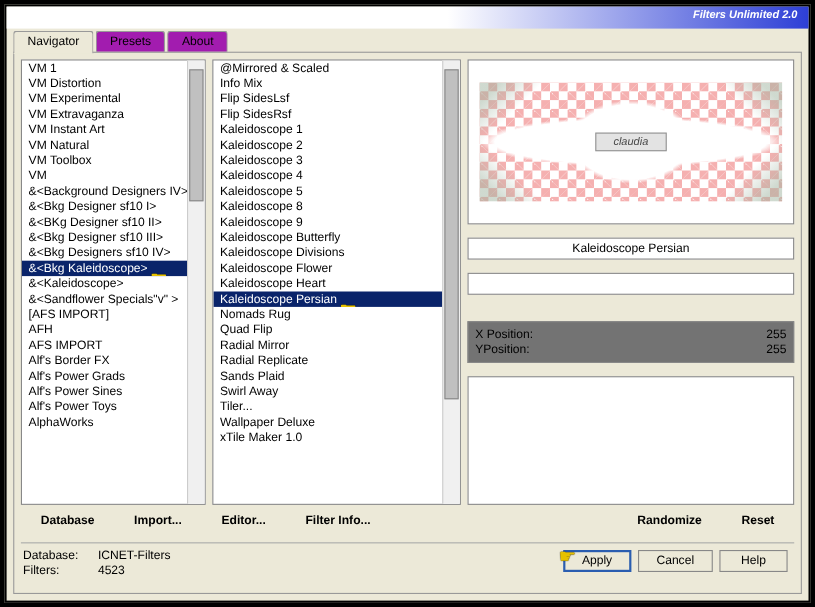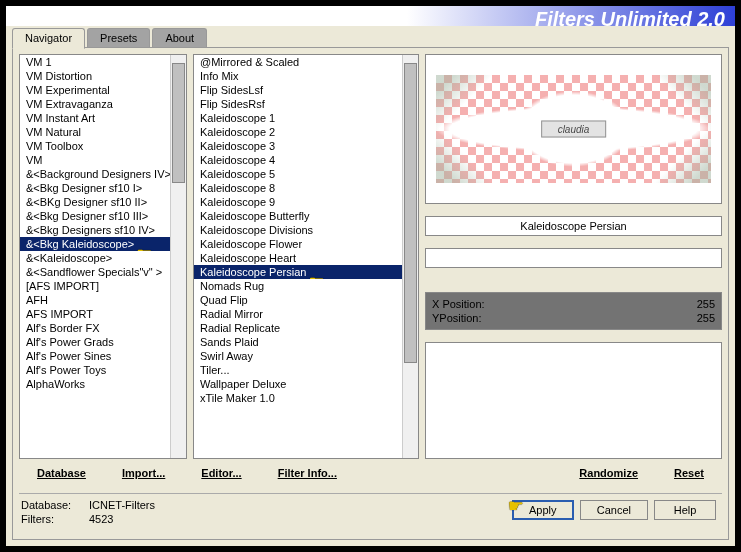--- a/index.html
+++ b/index.html
@@ -1,23 +1,23 @@
 <!DOCTYPE html>
 <html><head>
 <meta charset="utf-8">
 <style>
 * { box-sizing: border-box; margin: 0; padding: 0; }
 body { font-family: Tahoma, Arial, sans-serif; font-size: 11px; background: #000; width: 741px; height: 552px; overflow: hidden; }
 .frame { position: absolute; top: 4px; left: 4px; right: 4px; bottom: 4px; border: 2px solid #000; background: #ece9d8; }
 .titlebar { position: absolute; top: 0; left: 0; right: 0; height: 20px; background: linear-gradient(to right, #fff 0%, #fff 55%, #2d3fd6 100%); }
-.title-text { position: absolute; right: 10px; top: 2px; font-style: italic; font-weight: bold; font-size: 20px; color: #fff; }
+.title-text { position: absolute; right: 10px; top: 2px; font-style: italic; font-weight: bold; font-size: 10px; color: #fff; }
 .tabs { position: absolute; top: 22px; left: 6px; right: 6px; height: 20px; display: flex; }
 .tab { padding: 3px 12px; border: 1px solid #999; border-bottom: none; background: #ece9d8; border-radius: 3px 3px 0 0; margin-right: 2px; cursor: pointer; }
 .tab.active { background: #ece9d8; position: relative; z-index: 2; border-bottom: 1px solid #ece9d8; margin-bottom: -1px; }
-.tab:not(.active) { background: #a3a3a3; text-align: center; }
+.tab:not(.active) { background: #a21caf; text-align: center; }
 .tabpanel { position: absolute; top: 41px; left: 6px; right: 6px; bottom: 6px; border: 1px solid #999; background: #ece9d8; }
 .cols { position: absolute; top: 6px; left: 6px; right: 6px; bottom: 80px; display: flex; gap: 6px; }
 .listwrap { display: flex; border: 1px solid #888; background: #fff; }
 .list1 { width: 168px; }
 .list2 { width: 226px; }
 .listbox { flex: 1; overflow: hidden; }
 .listbox .item { padding: 1px 6px; white-space: nowrap; overflow: hidden; cursor: pointer; position: relative; }
 .listbox .item.selected { background: #0a246a; color: #fff; }
 .scrollbar { width: 16px; background: #f0f0f0; border-left: 1px solid #ccc; position: relative; }
 .scrollbar .thumb { position: absolute; left: 1px; right: 1px; background: #c0c0c0; border: 1px solid #888; }
@@ -33,21 +33,21 @@
 }
 .checker::before { content: ""; position: absolute; inset: 0; background: radial-gradient(ellipse 42% 70% at center, #fff 45%, transparent 50%), radial-gradient(ellipse 100% 42% at center, #fff 45%, transparent 50%); }
 .checker::after { content:""; position:absolute; left:0; right:0; top:0; bottom:0; background: linear-gradient(135deg, rgba(160,180,160,.5) 5%, transparent 15%), linear-gradient(-135deg, rgba(160,180,160,.5) 5%, transparent 15%), linear-gradient(45deg, rgba(160,180,160,.5) 5%, transparent 15%), linear-gradient(-45deg, rgba(160,180,160,.5) 5%, transparent 15%); }
 .watermark { position:absolute; top:50%; left:50%; transform:translate(-50%,-50%); background:#e0e0e0; color:#333; font-size:10px; font-style:italic; padding:2px 16px; border:1px solid #888; opacity:.9; }
 .paramlabel { height: 20px; border: 1px solid #888; background: #fff; padding: 3px 6px; text-align: center; }
 .paramgap { height: 20px; border: 1px solid #888; background: #fff; }
 .params { border: 1px solid #888; background: #737373; padding: 4px 6px; margin-top: 12px; }
 .paramrow { display: flex; justify-content: space-between; padding: 1px 0; }
 .paramsrest { flex: 1; border: 1px solid #888; background: #fff; }
 .btnrow { position: absolute; left: 6px; right: 6px; bottom: 50px; height: 26px; display: flex; }
-.btnrow .b { padding: 4px 18px; font-weight: bold; cursor: pointer; text-decoration: underline; }
+.btnrow .b { padding: 4px 18px; font-weight: bold; cursor: pointer; }
 .btnrow .spacer { flex: 1; }
 .statusbar { position: absolute; left: 6px; right: 6px; bottom: 6px; height: 40px; border-top: 1px solid #aaa; padding-top: 4px; display: flex; }
 .statusleft { flex: 1; }
 .statusleft div { padding: 1px 2px; }
 .statusleft span.lab { display: inline-block; width: 68px; }
 .statbtns { display: flex; gap: 6px; align-items: flex-start; padding-top: 2px; margin-right:6px; }
 .btn { padding: 3px 16px; border: 1px solid #888; background: #ece9d8; cursor: pointer; min-width: 62px; text-align: center; }
 .btn.def { border: 2px solid #2a5db0; padding: 2px 15px; }
 .pointer { display: inline-block; position: relative; width: 0; }
 .pointer::after { content: "☛"; color: #e6c100; font-size: 18px; position: absolute; left: 2px; top: -5px; text-shadow: 0 0 1px #000; }

